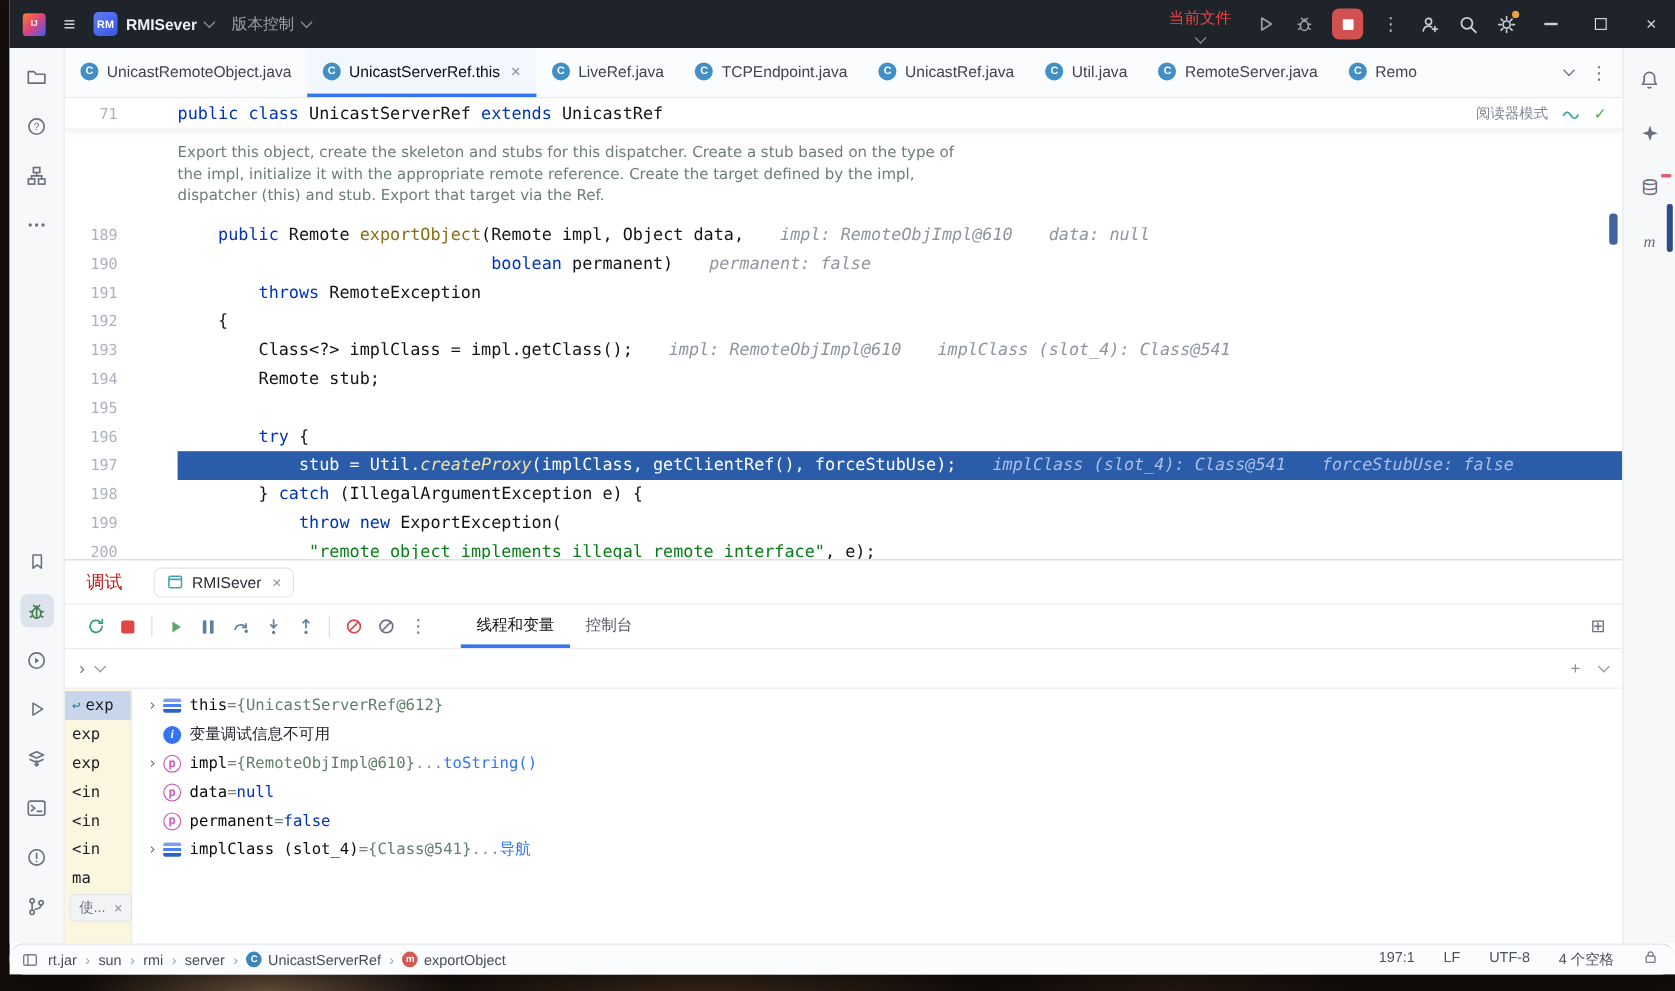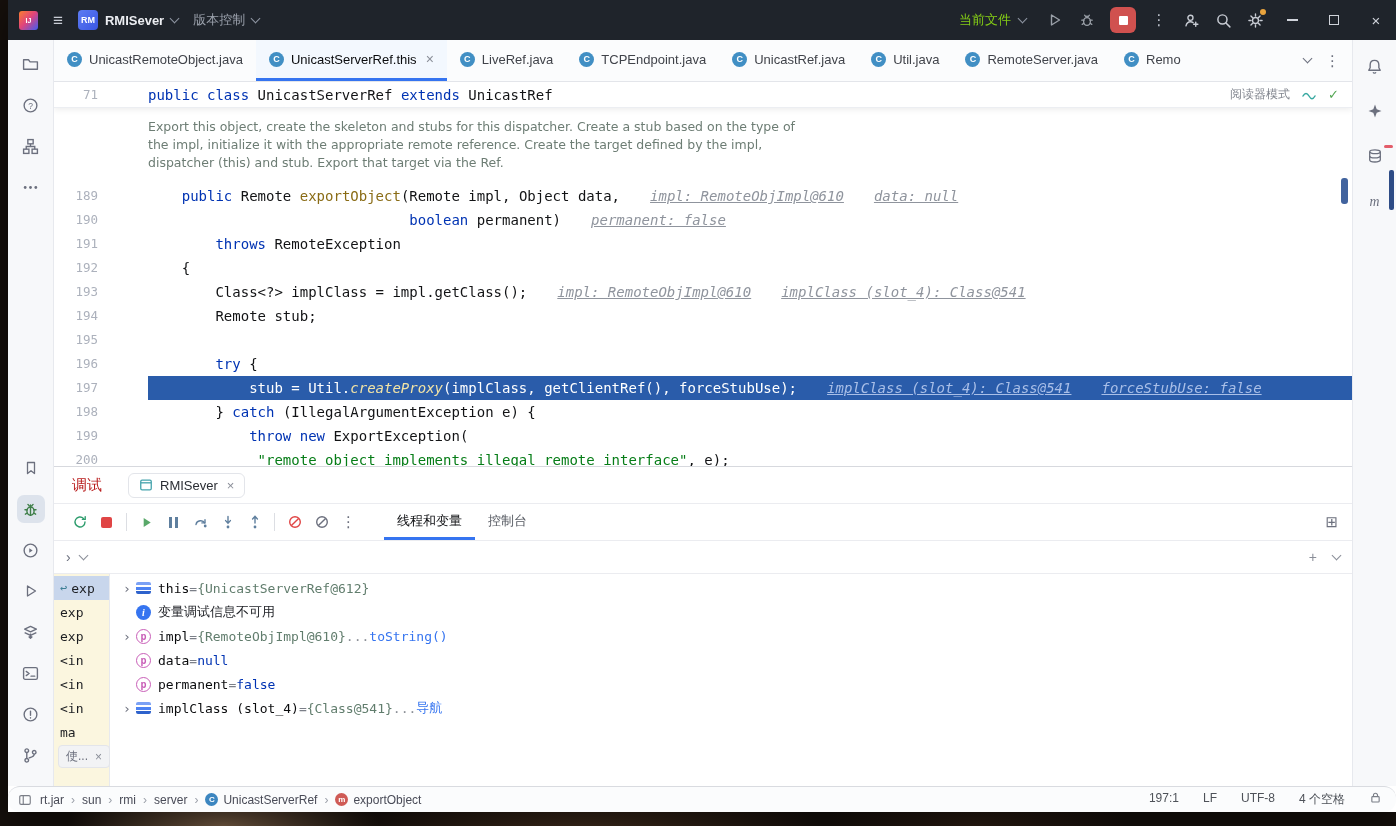--- a/index.html
+++ b/index.html
@@ -16,21 +16,21 @@
 .titlebar{flex:0 0 40px;background:#1f242b;display:flex;align-items:center;color:#dfe3ea;}
 .tb-left{display:flex;align-items:center;gap:15px;padding-left:11px;}
 .logo{width:19px;height:19px;border-radius:3px;background:linear-gradient(135deg,#fc7e2f,#e0447c 48%,#3e5df5);display:flex;align-items:center;justify-content:center;font-size:7px;font-weight:bold;color:#fff;}
 .hamb{font-size:17px;color:#c9cdd6;line-height:1;}
 .proj{display:flex;align-items:center;gap:7px;}
 .proj-badge{width:20px;height:20px;border-radius:4px;background:linear-gradient(135deg,#5d7cf2,#3a56e4);color:#fff;font-size:9px;font-weight:700;display:flex;align-items:center;justify-content:center;}
 .proj-name{font-size:13px;font-weight:600;color:#eceef2;}
 .chev{width:7px;height:7px;border-right:1.4px solid #8f96a3;border-bottom:1.4px solid #8f96a3;transform:rotate(45deg);margin-top:-4px;display:inline-block;}
 .vcs{color:#9aa0ab;font-size:13px;display:flex;gap:7px;align-items:center;}
 .tb-right{margin-left:auto;display:flex;align-items:center;gap:2px;}
-.runcfg{display:flex;align-items:center;gap:8px;font-size:13px;color:#84cc16;margin-right:12px;}
+.runcfg{display:flex;align-items:center;gap:8px;font-size:13px;color:#ef4444;margin-right:12px;flex-direction:column;}
 .tb-ic{width:30px;height:30px;display:flex;align-items:center;justify-content:center;color:#b9bec7;position:relative;}
 .stop-btn{width:26px;height:26px;border-radius:6px;background:#d0514f;display:flex;align-items:center;justify-content:center;margin:0 6px;}
 .stop-btn .sq{width:9px;height:9px;background:#fff;border-radius:1px;}
 .kebab{font-size:15px;color:#b9bec7;}
 .dot-badge{position:absolute;top:4px;right:4px;width:6px;height:6px;border-radius:50%;background:#e8a33d;}
 .win-btn{width:40px;height:40px;display:flex;align-items:center;justify-content:center;color:#cfd3da;font-size:15px;}
 .max-sq{width:10px;height:10px;border:1.2px solid #cfd3da;}
 .min-bar{width:11px;height:1.4px;background:#cfd3da;}
 
 
@@ -66,21 +66,21 @@
 .check{color:#53a653;font-size:13px;}
 .doc{padding:10px 0 12px 94px;font-family:"DejaVu Sans",sans-serif;font-size:12.5px;line-height:18px;color:#6d7d74;}
 .code-lines{font-size:14px;}
 .code-line{display:flex;height:24px;line-height:24px;}
 .line-body{flex:1;white-space:pre;min-width:0;}
 .t-kw{color:#0033B3;}
 .t-plain{color:#121315;}
 .t-method{color:#8a6c16;}
 .t-call{color:#8a6c16;font-style:italic;}
 .t-str{color:#067D17;}
-.hint{font-style:italic;color:#8f949d;margin-left:30px;text-decoration:underline;}
+.hint{font-style:italic;color:#8f949d;margin-left:30px;}
 .code-line.exec .line-body{background:#2a5caa;}
 .code-line.exec .t-plain,.code-line.exec .t-kw{color:#fff;}
 .code-line.exec .t-call{color:#f1e3a6;}
 .code-line.exec .hint{color:#a9bfe8;}
 .ed-thumb{position:absolute;right:4px;top:96px;width:7px;height:26px;background:#41639e;border-radius:3px;z-index:3;}
 
 
 .debug{flex:0 0 320px;border-top:1px solid #d7d9de;display:flex;flex-direction:column;background:#fff;position:relative;}
 .dbg-header{flex:0 0 36px;display:flex;align-items:center;padding-left:18px;gap:26px;}
 .dbg-title{font-size:15px;color:#b91c1c;font-weight:400;}

